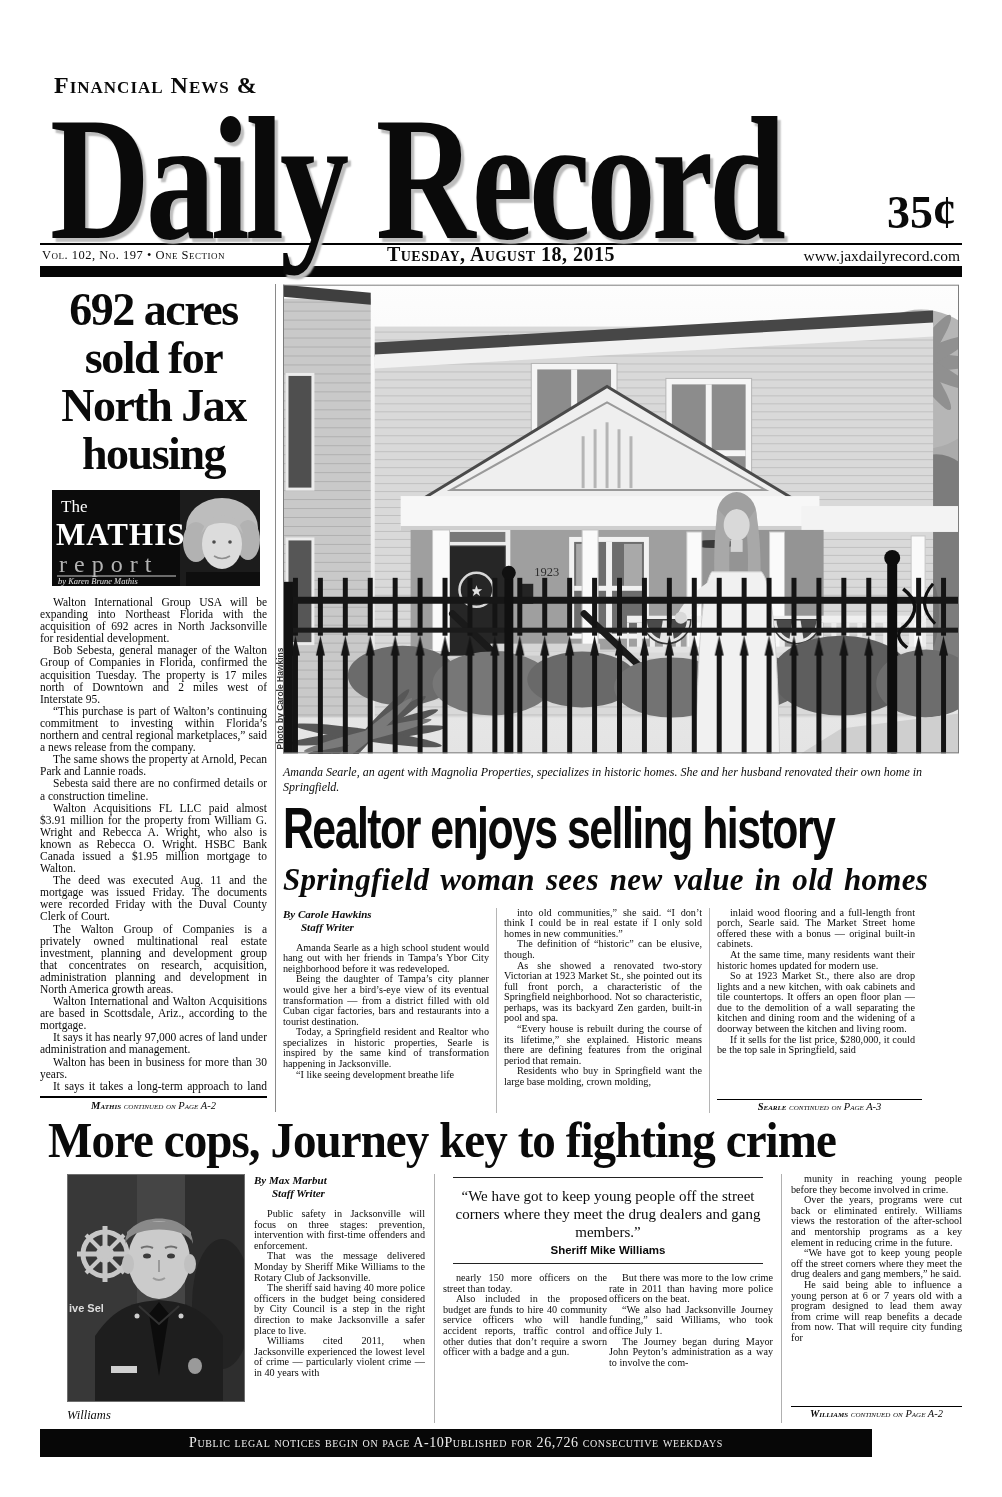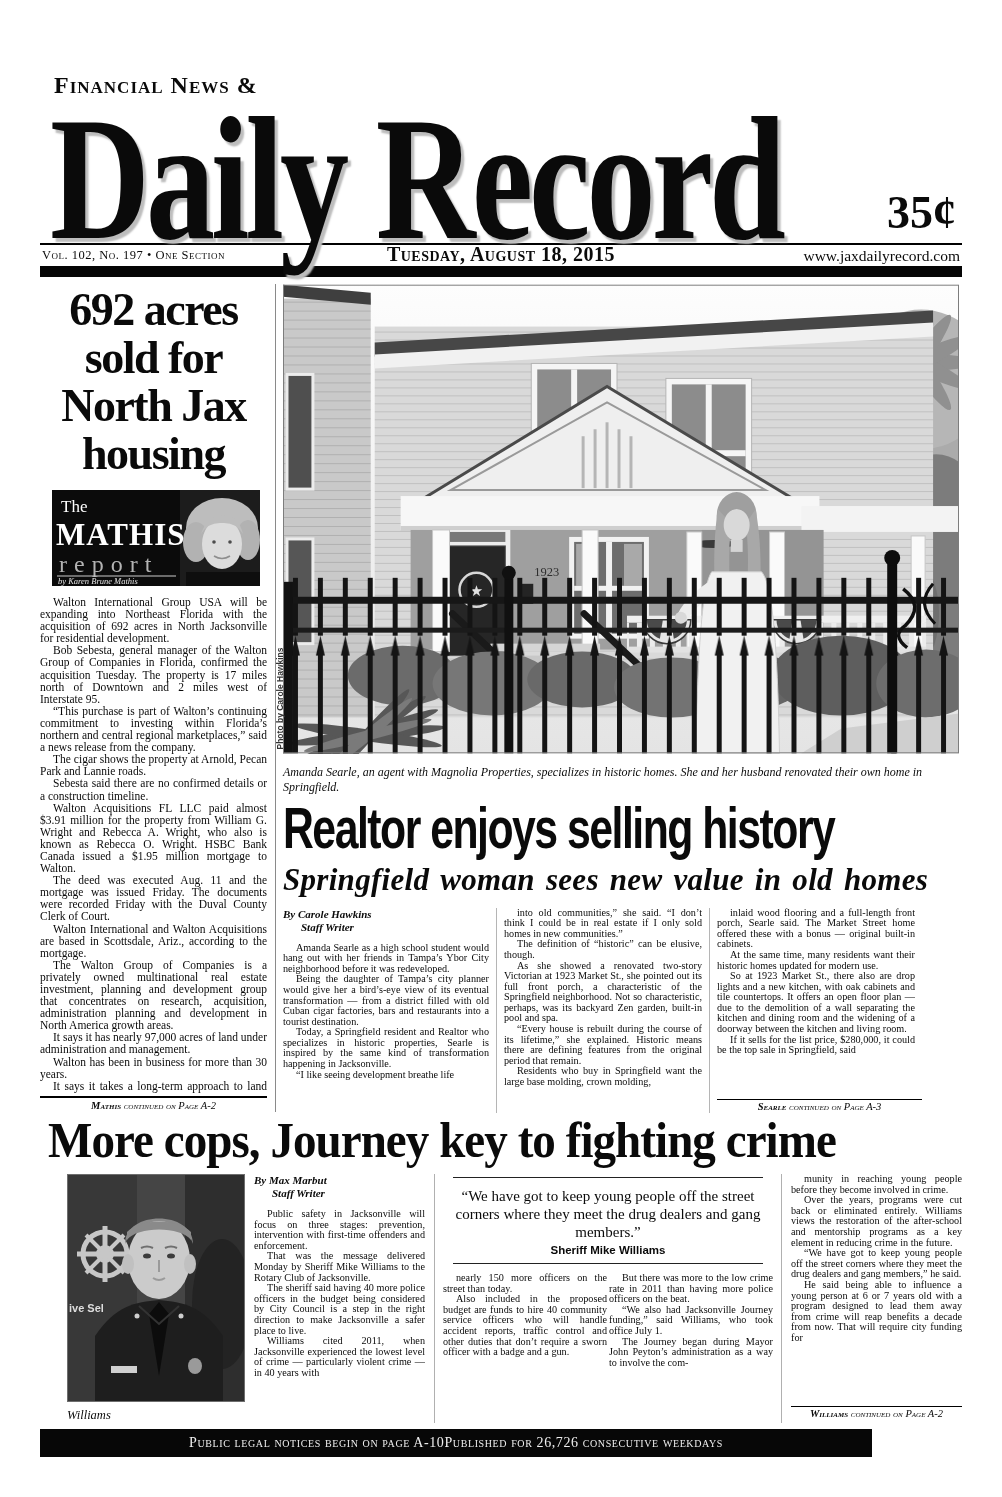--- a/index.html
+++ b/index.html
@@ -123,26 +123,26 @@
       <text x="4" y="55" font-family="Liberation Serif, serif" font-size="31" font-weight="bold" letter-spacing="1" fill="#ffffff">MATHIS</text>
       <text x="7" y="82" font-family="Liberation Serif, serif" font-size="24" letter-spacing="7" fill="#b3b3b3">report</text>
       <line x1="5" y1="86" x2="124" y2="86" stroke="#cccccc" stroke-width="1"></line>
       <text x="6" y="94" font-family="Liberation Serif, serif" font-size="8.5" font-style="italic" fill="#e4e4e4">by Karen Brune Mathis</text>
     </svg>
 
     <div class="left-body body-copy">
         <p>Walton International Group USA will be expanding into Northeast Florida with the acquisition of 692 acres in North Jacksonville for residential development.</p>
         <p>Bob Sebesta, general manager of the Walton Group of Companies in Florida, confirmed the acquisition Tuesday. The property is 17 miles north of Downtown and 2 miles west of Interstate 95.</p>
         <p>“This purchase is part of Walton’s continuing commitment to investing within Florida’s northern and central regional marketplaces,” said a news release from the company.</p>
-        <p>The cigar shows the property at Arnold, Pecan Park and Lannie roads.</p>
+        <p>The same shows the property at Arnold, Pecan Park and Lannie roads.</p>
         <p>Sebesta said there are no confirmed details or a construction timeline.</p>
         <p>Walton Acquisitions FL LLC paid almost $3.91 million for the property from William G. Wright and Rebecca A. Wright, who also is known as Rebecca O. Wright. HSBC Bank Canada issued a $1.95 million mortgage to Walton.</p>
         <p>The deed was executed Aug. 11 and the mortgage was issued Friday. The documents were recorded Friday with the Duval County Clerk of Court.</p>
+        <p>The Walton Group of Companies is a privately owned multinational real estate investment, planning and development group that concentrates on research, acquisition, administration planning and development in North America growth areas.</p>
         <p>Walton International and Walton Acquisitions are based in Scottsdale, Ariz., according to the mortgage.</p>
-        <p>The Walton Group of Companies is a privately owned multinational real estate investment, planning and development group that concentrates on research, acquisition, administration planning and development in North America growth areas.</p>
         <p>It says it has nearly 97,000 acres of land under administration and management.</p>
         <p>Walton has been in business for more than 30 years.</p>
         <p>It says it takes a long-term approach to land planning and development. “Our goal</p>
       </div>
     <div class="continued">
       <span class="cont-name">Mathis</span><span> continued on Page A-2</span>
     </div>
   </aside>
 
   <section class="main-story">

